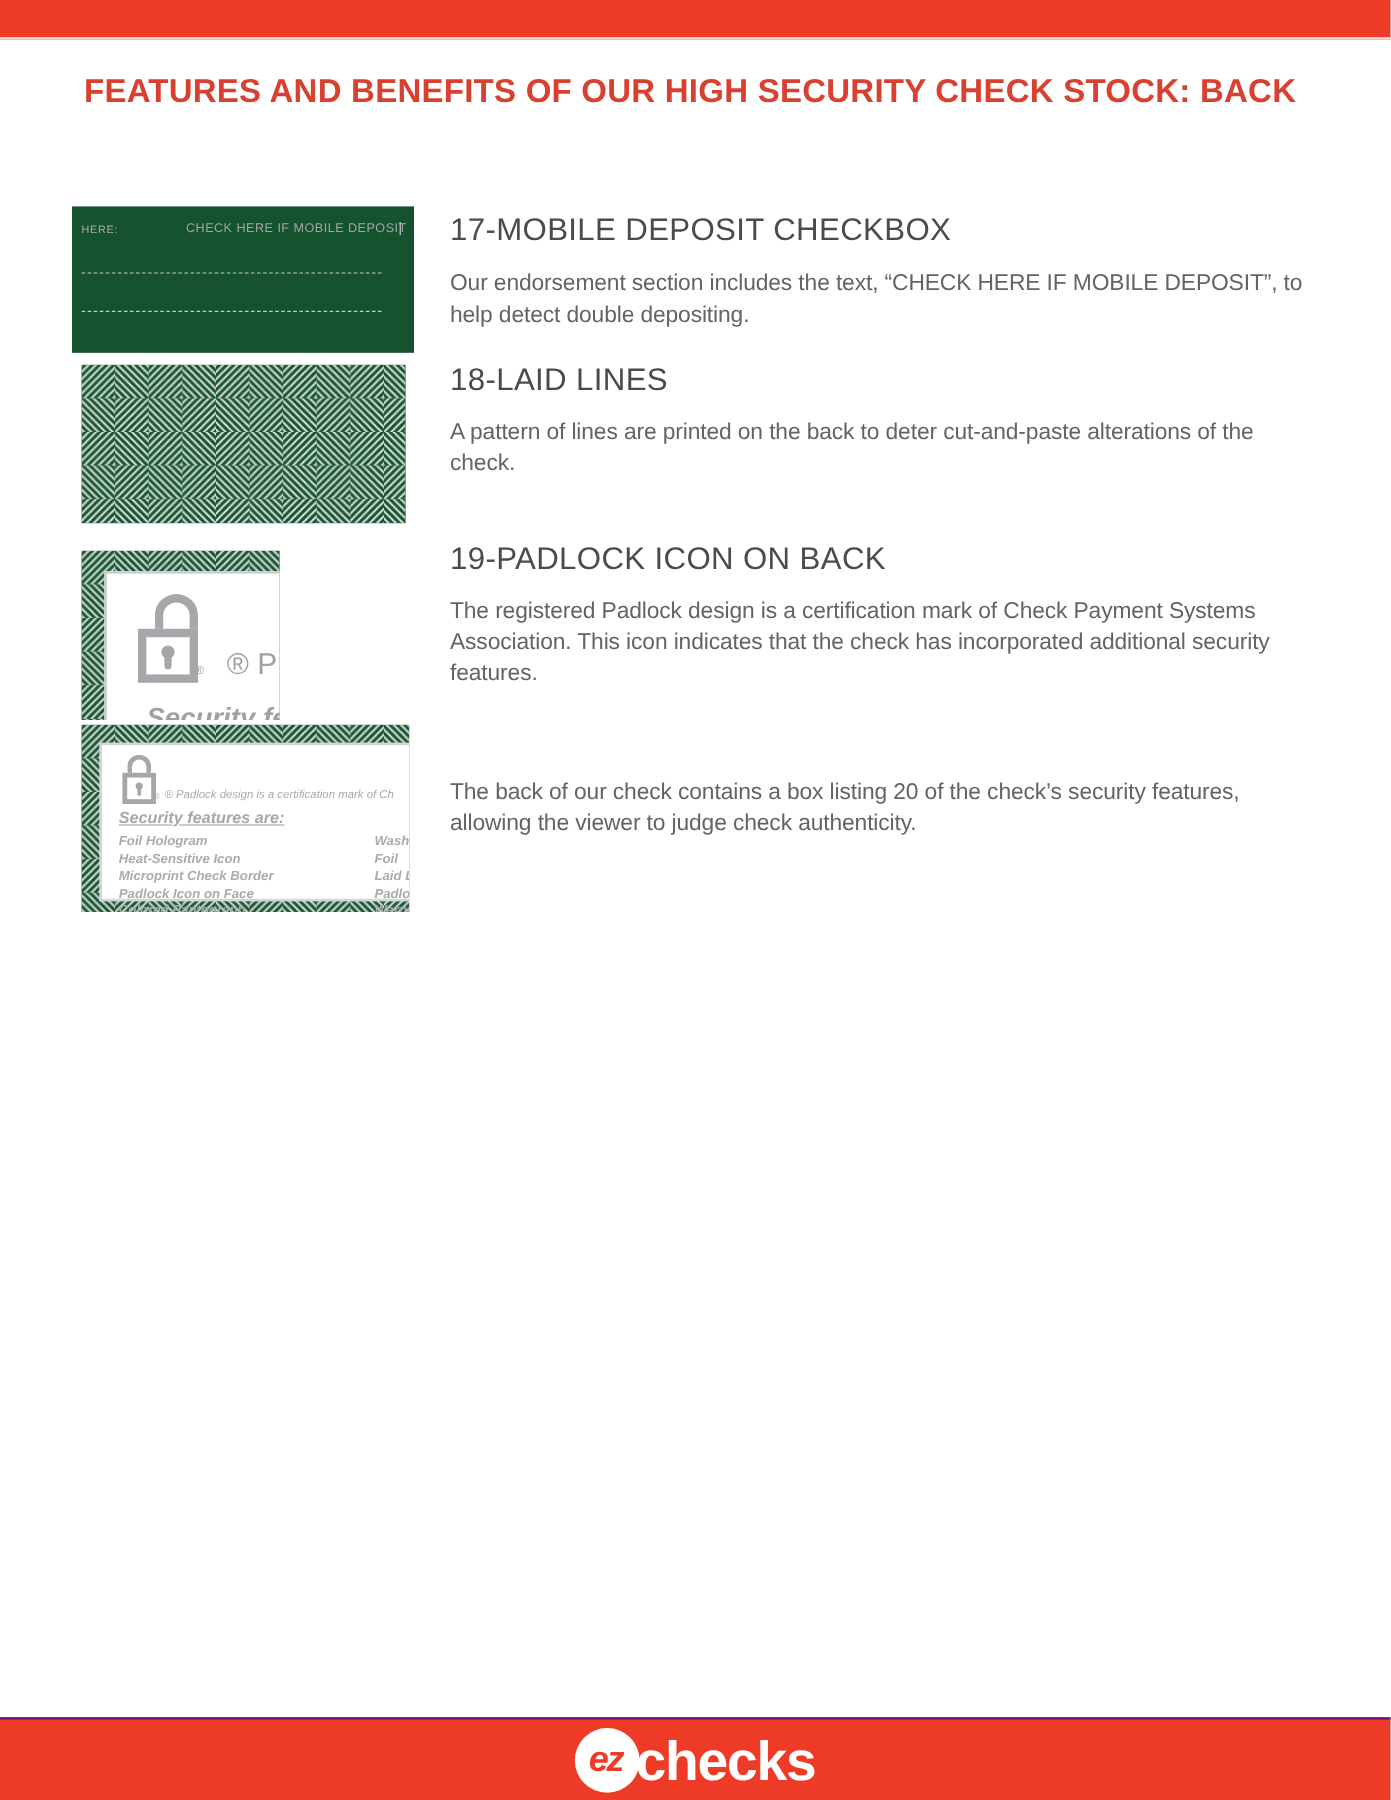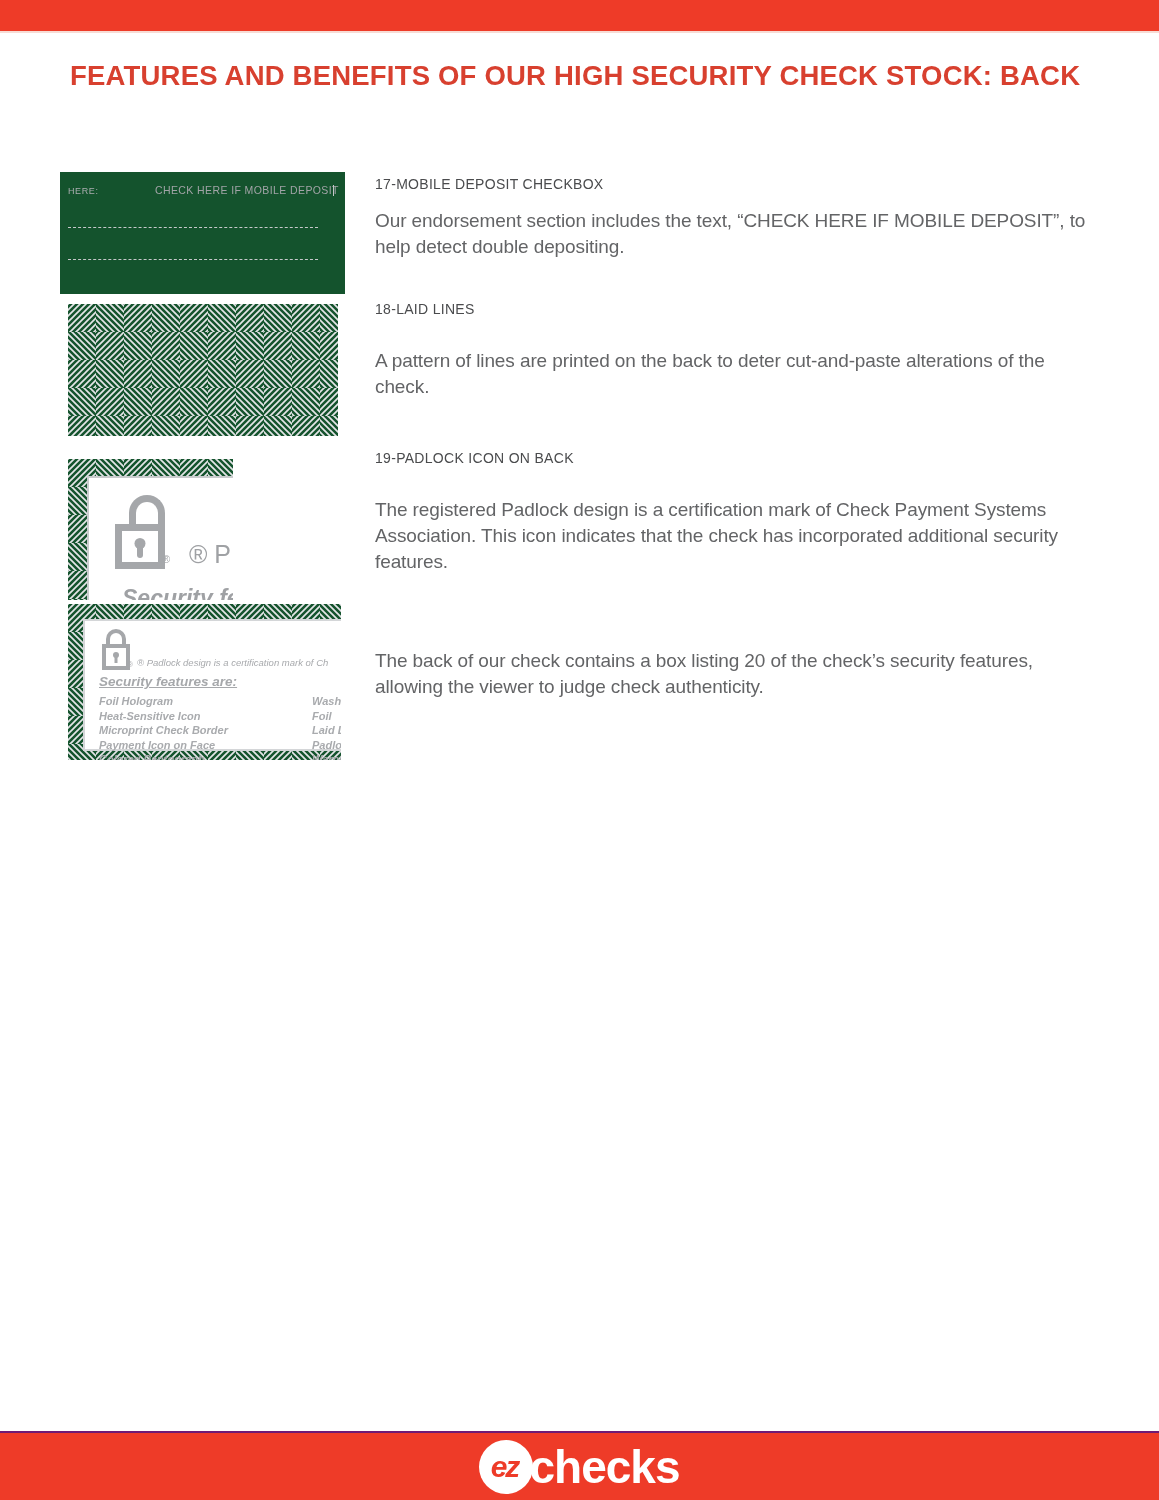--- a/index.html
+++ b/index.html
@@ -65,23 +65,23 @@
   .padlock-sm .keyhole{position:absolute;left:50%;top:4px;transform:translateX(-50%);width:6px;height:6px;border-radius:50%;background:#A5A7AA;}
   .padlock-sm .keystem{position:absolute;left:50%;top:8px;transform:translateX(-50%);width:3px;height:7px;background:#A5A7AA;}
   .padlock-sm .reg{position:absolute;right:-7px;bottom:-2px;font-size:7px;color:#A5A7AA;}
   .fb-cert{position:absolute;left:52px;top:36px;font-size:9.5px;font-style:italic;color:#A8AAAD;white-space:nowrap;}
   .fb-title{position:absolute;left:14px;top:53px;font-size:13.5px;font-weight:bold;font-style:italic;color:#A6A8AB;text-decoration:underline;white-space:nowrap;}
   .fb-list{position:absolute;top:73px;font-size:11px;font-style:italic;font-weight:bold;color:#A9ABAE;line-height:14.6px;white-space:nowrap;}
   .fb-list-left{left:14px;}
   .fb-list-right{left:227px;}
 
   
-  .section-heading{position:absolute;left:375px;font-size:14px;font-weight:normal;letter-spacing:.3px;color:var(--heading-gray,#4A4B4D);white-space:nowrap;}
+  .section-heading{position:absolute;left:375px;font-size:26px;font-weight:normal;letter-spacing:.3px;color:var(--heading-gray,#4A4B4D);white-space:nowrap;}
   .section-body{position:absolute;left:375px;width:712px;font-size:19px;line-height:26px;letter-spacing:-.1px;color:var(--body-gray,#636466);}
-  .h-17{top:176px;} .p-17{top:208px;}
+  .h-17{top:176px;} .p-17{top:224px;}
   .h-18{top:301px;} .p-18{top:348px;}
   .h-19{top:450px;} .p-19{top:497px;}
   .h-20{top:599px;} .p-20{top:648px;}
 
   
   .logo{display:flex;align-items:center;}
   .logo-circle{width:54px;height:54px;border-radius:50%;background:#ffffff;display:flex;align-items:center;justify-content:center;margin-right:-4px;position:relative;z-index:1;}
   .logo-circle span{font-size:30px;font-weight:bold;font-style:italic;color:var(--brand-red,#EE3B28);letter-spacing:-2px;margin-left:-4px;}
   .logo-text{font-size:46px;font-weight:bold;color:#ffffff;letter-spacing:-1px;line-height:1;}
 </style>
@@ -158,21 +158,21 @@
           <span class="keystem"></span>
           <span class="reg">®</span>
         </div>
       </div>
       <span class="fb-cert">® Padlock design is a certification mark of Ch</span>
       <span class="fb-title">Security features are:</span>
       <div class="fb-list fb-list-left">
         <div>Foil Hologram</div>
         <div>Heat-Sensitive Icon</div>
         <div>Microprint Check Border</div>
-        <div>Payment Icon on Face</div>
+        <div>Padlock Icon on Face</div>
         <div>Colored Pantograph</div>
       </div>
       <div class="fb-list fb-list-right">
         <div>Wash</div>
         <div>Foil</div>
         <div>Laid L</div>
         <div>Padlo</div>
         <div>Warni</div>
       </div>
     </div>

